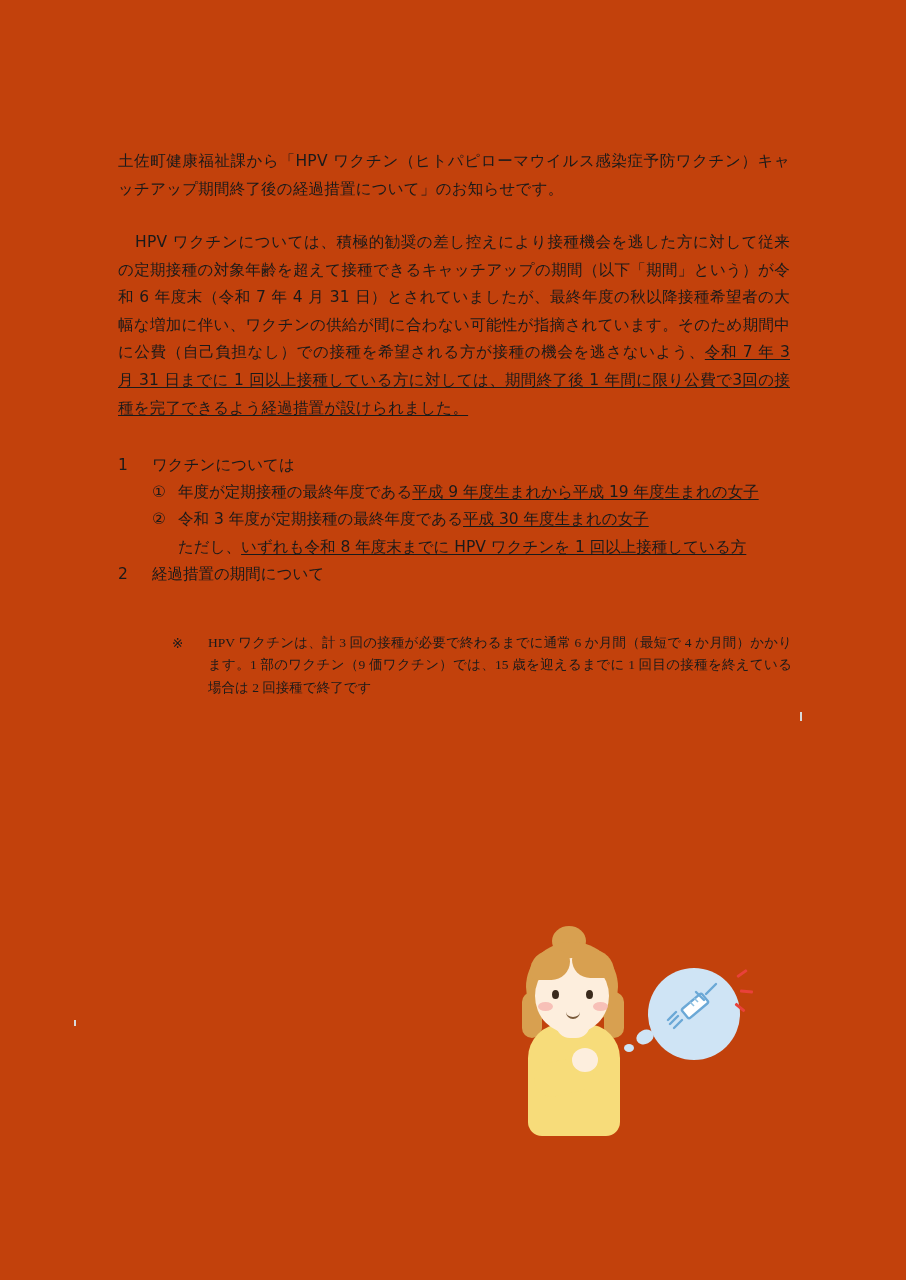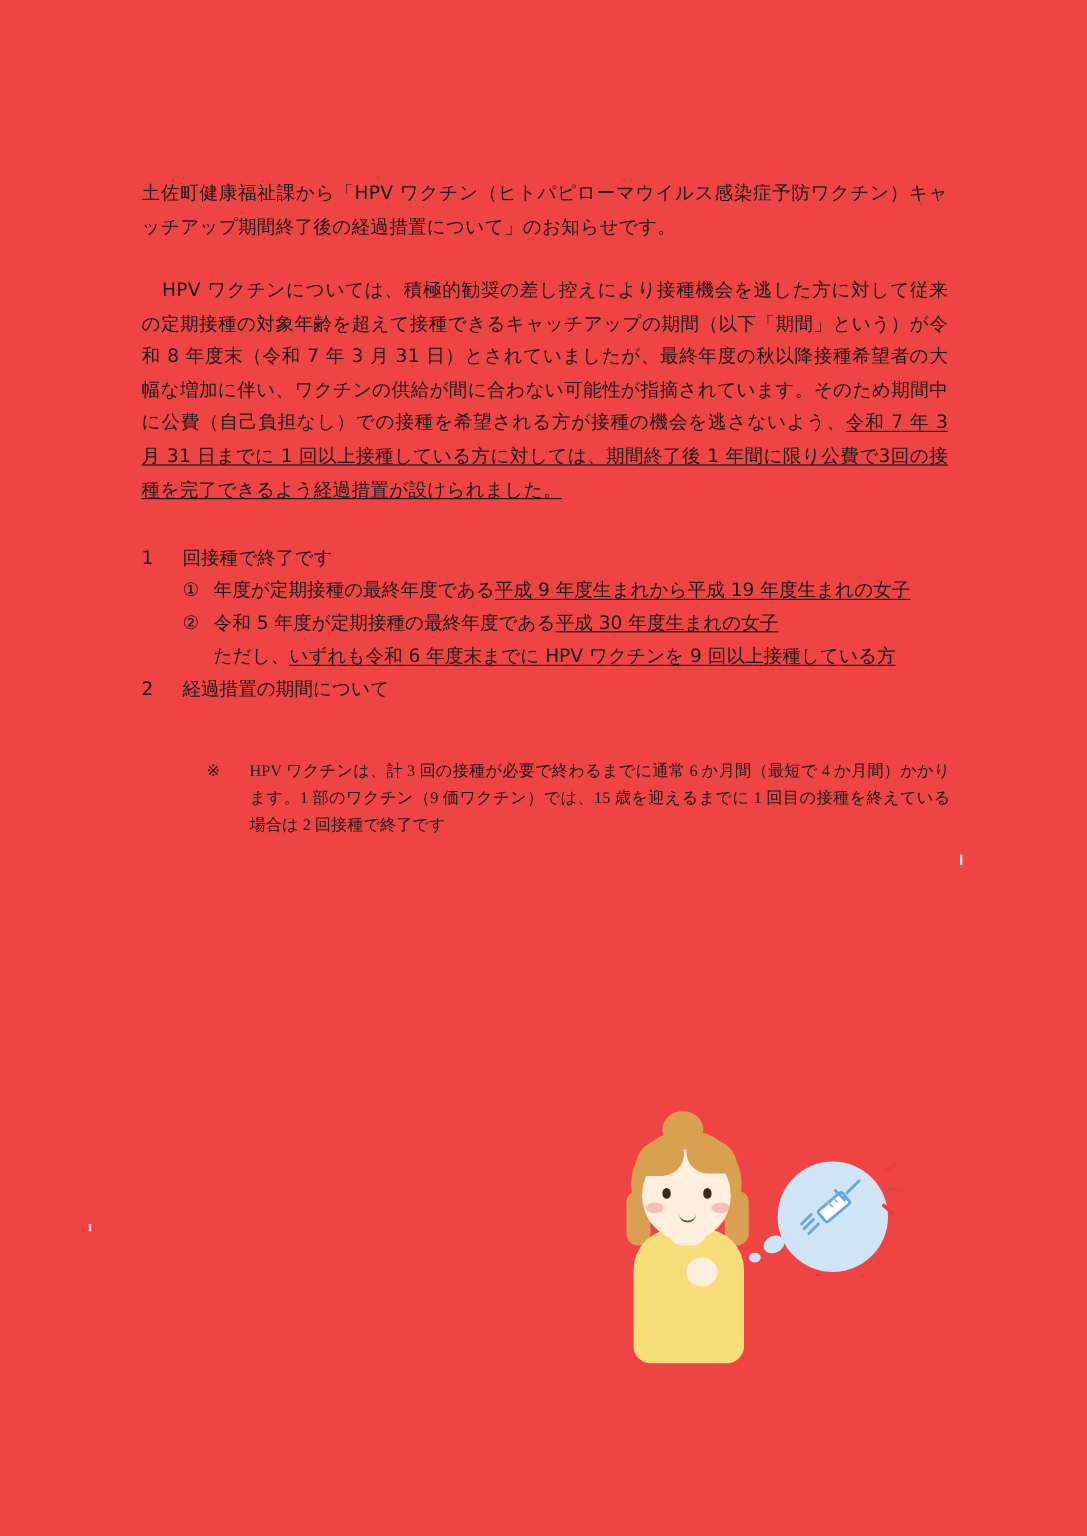--- a/index.html
+++ b/index.html
@@ -13,21 +13,21 @@
     position: relative;
     font-family: "DejaVu Sans", "Liberation Sans", sans-serif;
     color: #1a1a1a;
     overflow: hidden;
   }
 
   
   .page {
     position: absolute;
     inset: 0;
-    background: #ef4444;
+    background: #c2410c;
   }
 
   .doc-body {
     position: absolute;
     left: 118px;
     top: 148px;
     width: 672px;
   }
 
   .para {
@@ -246,41 +246,41 @@
 </style>
 </head>
 <body>
 
 <div class="page">
 
   <div class="doc-body">
 
     <p class="para lead">土佐町健康福祉課から「HPV ワクチン（ヒトパピローマウイルス感染症予防ワクチン）キャッチアップ期間終了後の経過措置について」のお知らせです。</p>
 
-    <p class="para indent p2"><span>HPV ワクチンについては、積極的勧奨の差し控えにより接種機会を逃した方に対して従来の定期接種の対象年齢を超えて接種できるキャッチアップの期間（以下「期間」という）が令和 8 年度末（令和 7 年 3 月 31 日）とされていましたが、最終年度の秋以降接種希望者の大幅な増加に伴い、ワクチンの供給が間に合わない可能性が指摘されています。そのため期間中に公費（自己負担なし）での接種を希望される方が接種の機会を逃さないよう、</span><span class="u">令和 7 年 3 月 31 日までに 1 回以上接種している方に対しては、期間終了後 1 年間に限り公費で3回の接種を完了できるよう経過措置が設けられました。</span></p>
+    <p class="para indent p2"><span>HPV ワクチンについては、積極的勧奨の差し控えにより接種機会を逃した方に対して従来の定期接種の対象年齢を超えて接種できるキャッチアップの期間（以下「期間」という）が令和 6 年度末（令和 7 年 4 月 31 日）とされていましたが、最終年度の秋以降接種希望者の大幅な増加に伴い、ワクチンの供給が間に合わない可能性が指摘されています。そのため期間中に公費（自己負担なし）での接種を希望される方が接種の機会を逃さないよう、</span><span class="u">令和 7 年 3 月 31 日までに 1 回以上接種している方に対しては、期間終了後 1 年間に限り公費で3回の接種を完了できるよう経過措置が設けられました。</span></p>
 
 
     <div class="list-block">
 
       <div class="list-row">
         <span class="list-num">1</span>
-        <span class="list-text">回接種で終了です</span>
+        <span class="list-text">ワクチンについては</span>
       </div>
 
       <div class="sub-row">
         <span class="sub-num">①</span>
         <span class="sub-text"><span>年度が定期接種の最終年度である</span><span class="u">平成 9 年度生まれから平成 19 年度生まれの女子</span></span>
       </div>
 
       <div class="sub-row">
         <span class="sub-num">②</span>
-        <span class="sub-text"><span>令和 5 年度が定期接種の最終年度である</span><span class="u">平成 30 年度生まれの女子</span></span>
+        <span class="sub-text"><span>令和 3 年度が定期接種の最終年度である</span><span class="u">平成 30 年度生まれの女子</span></span>
       </div>
 
-      <div class="tadashi"><span>ただし、</span><span class="u">いずれも令和 6 年度末までに HPV ワクチンを 9 回以上接種している方</span></div>
+      <div class="tadashi"><span>ただし、</span><span class="u">いずれも令和 8 年度末までに HPV ワクチンを 1 回以上接種している方</span></div>
 
       <div class="list-row">
         <span class="list-num">2</span>
         <span class="list-text">経過措置の期間について</span>
       </div>
 
 
     </div>
   </div>
 

